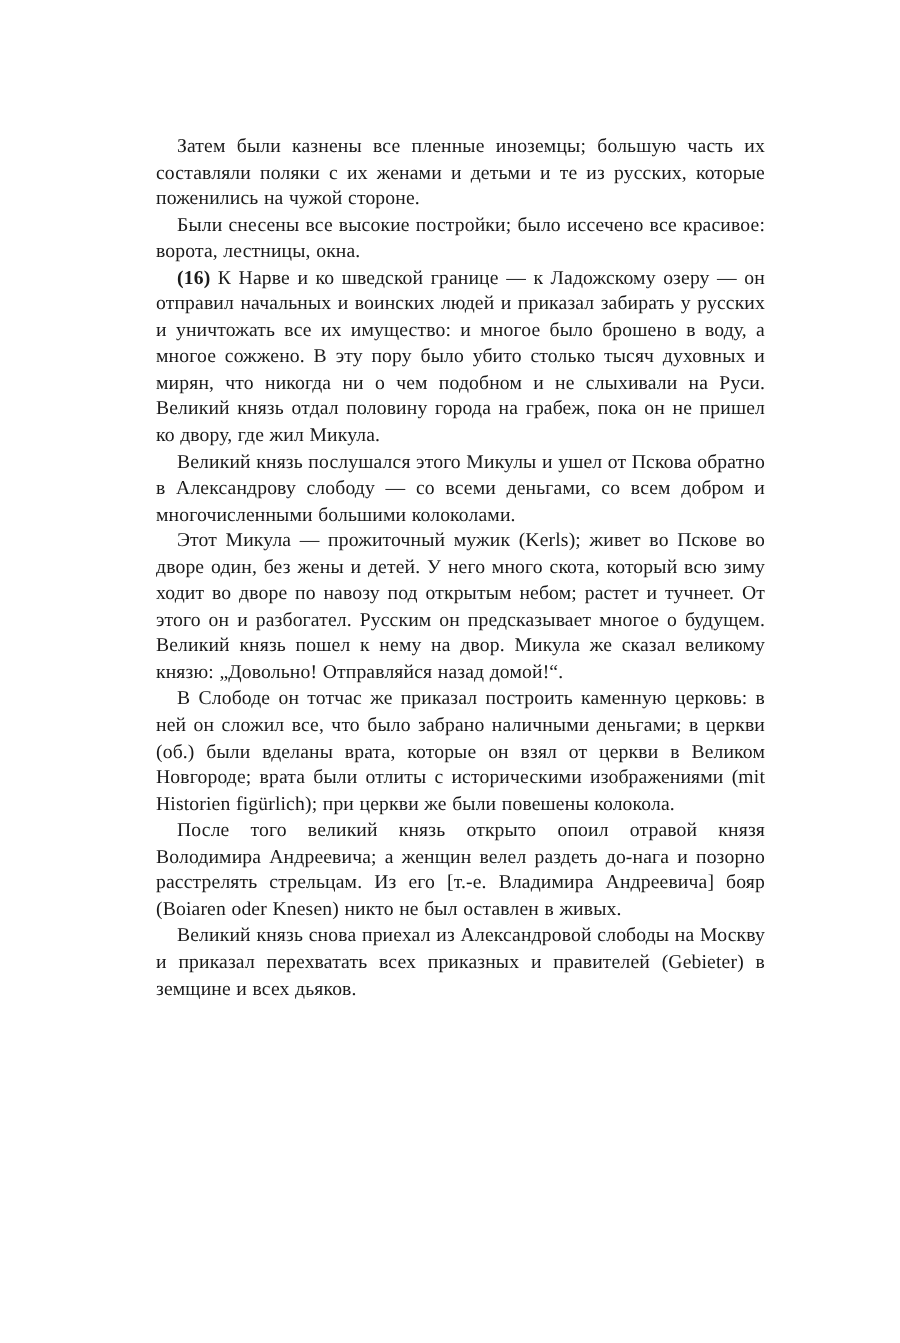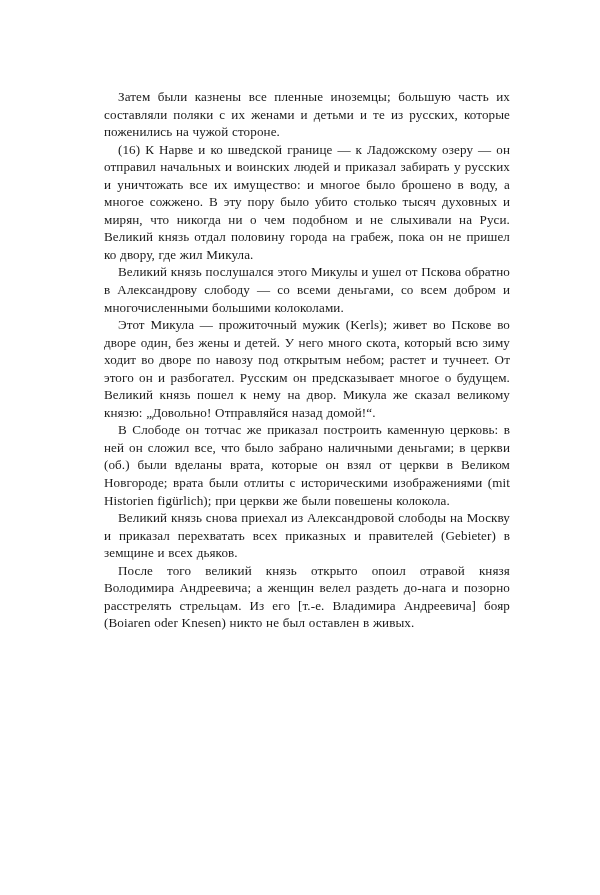--- a/index.html
+++ b/index.html
@@ -37,21 +37,21 @@
     text-justify: inter-word;
     font-size: 13.1px;
     line-height: 17.55px;
     letter-spacing: 0.1px;
     word-spacing: 0.3px;
     text-indent: 14px;
     hyphens: manual;
   }
 
   .para .marker {
-    font-weight: normal;
+    font-weight: bold;
   }
 
   
   #page-number {
     position: absolute;
     left: 0;
     top: 798px;
     width: 510px;
     text-align: right;
     font-size: 12.5px;
@@ -76,34 +76,35 @@
 </style>
 </head>
 <body>
 
 <div id="page">
 
   <div id="text-block">
 
     <p class="para">Затем были казнены все пленные иноземцы; большую часть их составляли поляки с их женами и детьми и те из русских, которые поженились на чужой стороне.</p>
 
+    <p class="para">Были снесены все высокие постройки; было иссечено все красивое: ворота, лестницы, окна.</p>
 
 
 
     <p class="para"><span class="marker">(16)</span> <span>К Нарве и ко шведской границе — к Ладожскому озеру — он отправил начальных и воинских людей и приказал забирать у русских и уничтожать все их имущество: и многое было брошено в воду, а многое сожжено. В эту пору было убито столько тысяч духовных и мирян, что никогда ни о чем подобном и не слыхивали на Руси. Великий князь отдал половину города на грабеж, пока он не пришел ко двору, где жил Микула.</span></p>
 
     <p class="para">Великий князь послушался этого Микулы и ушел от Пскова обратно в Александрову слободу — со всеми деньгами, со всем добром и многочисленными большими колоколами.</p>
 
     <p class="para">Этот Микула — прожиточный мужик (Kerls); живет во Пскове во дворе один, без жены и детей. У него много скота, который всю зиму ходит во дворе по навозу под открытым небом; растет и тучнеет. От этого он и разбогател. Русским он предсказывает многое о будущем. Великий князь пошел к нему на двор. Микула же сказал великому князю: „Довольно! Отправляйся назад домой!“.</p>
 
     <p class="para">В Слободе он тотчас же приказал построить каменную церковь: в ней он сложил все, что было забрано наличными деньгами; в церкви (об.) были вделаны врата, которые он взял от церкви в Великом Новгороде; врата были отлиты с историческими изображениями (mit Historien figürlich); при церкви же были повешены колокола.</p>
 
+    <p class="para">После того великий князь открыто опоил отравой князя Володимира Андреевича; а женщин велел раздеть до-нага и позорно расстрелять стрельцам. Из его [т.-е. Владимира Андреевича] бояр (Boiaren oder Knesen) никто не был оставлен в живых.</p>
+
     <p class="para">Великий князь снова приехал из Александровой слободы на Москву и приказал перехватать всех приказных и правителей (Gebieter) в земщине и всех дьяков.</p>
-
-    <p class="para">После того великий князь открыто опоил отравой князя Володимира Андреевича; а женщин велел раздеть до-нага и позорно расстрелять стрельцам. Из его [т.-е. Владимира Андреевича] бояр (Boiaren oder Knesen) никто не был оставлен в живых.</p>
 
   </div>
 
   <div id="page-number">91</div>
 
   <div id="footer-stamp">Библиотека "Руниверс"</div>
 
 </div>
 
 </body></html>

